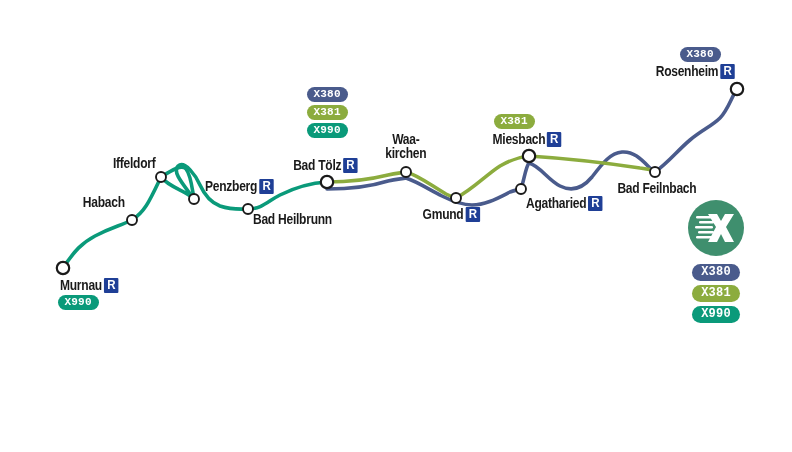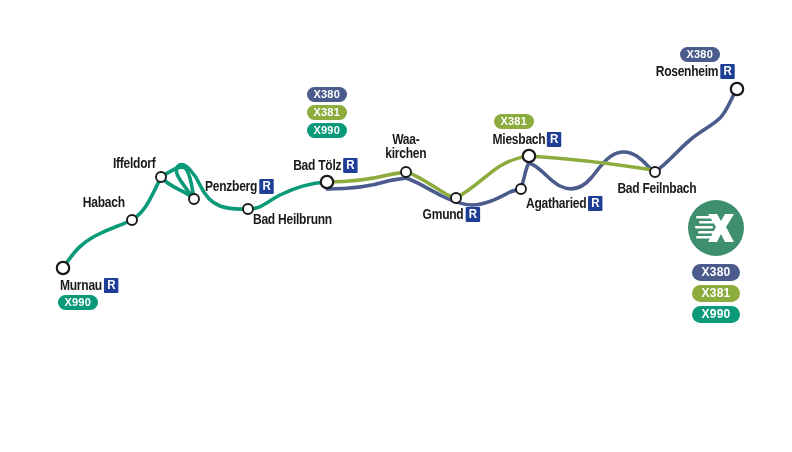--- a/index.html
+++ b/index.html
@@ -50,21 +50,21 @@
   }
 
   
   .pill{
     display:inline-block;
     padding:1px 7px 2px 7px;
     border-radius:9px;
     color:#ffffff;
     font-size:11px;
     font-weight:700;
-    font-family:Liberation Sans, sans-serif;
+    font-family:Liberation Mono, monospace;
     letter-spacing:0.2px;
     text-align:center;
     line-height:12px;
     white-space:nowrap;
   }
   .pill-group{position:absolute;display:flex;flex-direction:column;gap:3px;align-items:center;}
 
   
   #legend{position:absolute;left:688px;top:200px;display:flex;flex-direction:column;align-items:center;gap:4px;}
   #legend-logo{width:56px;height:56px;border-radius:50%;background:#3f8f6e;position:relative;margin-bottom:4px;}

